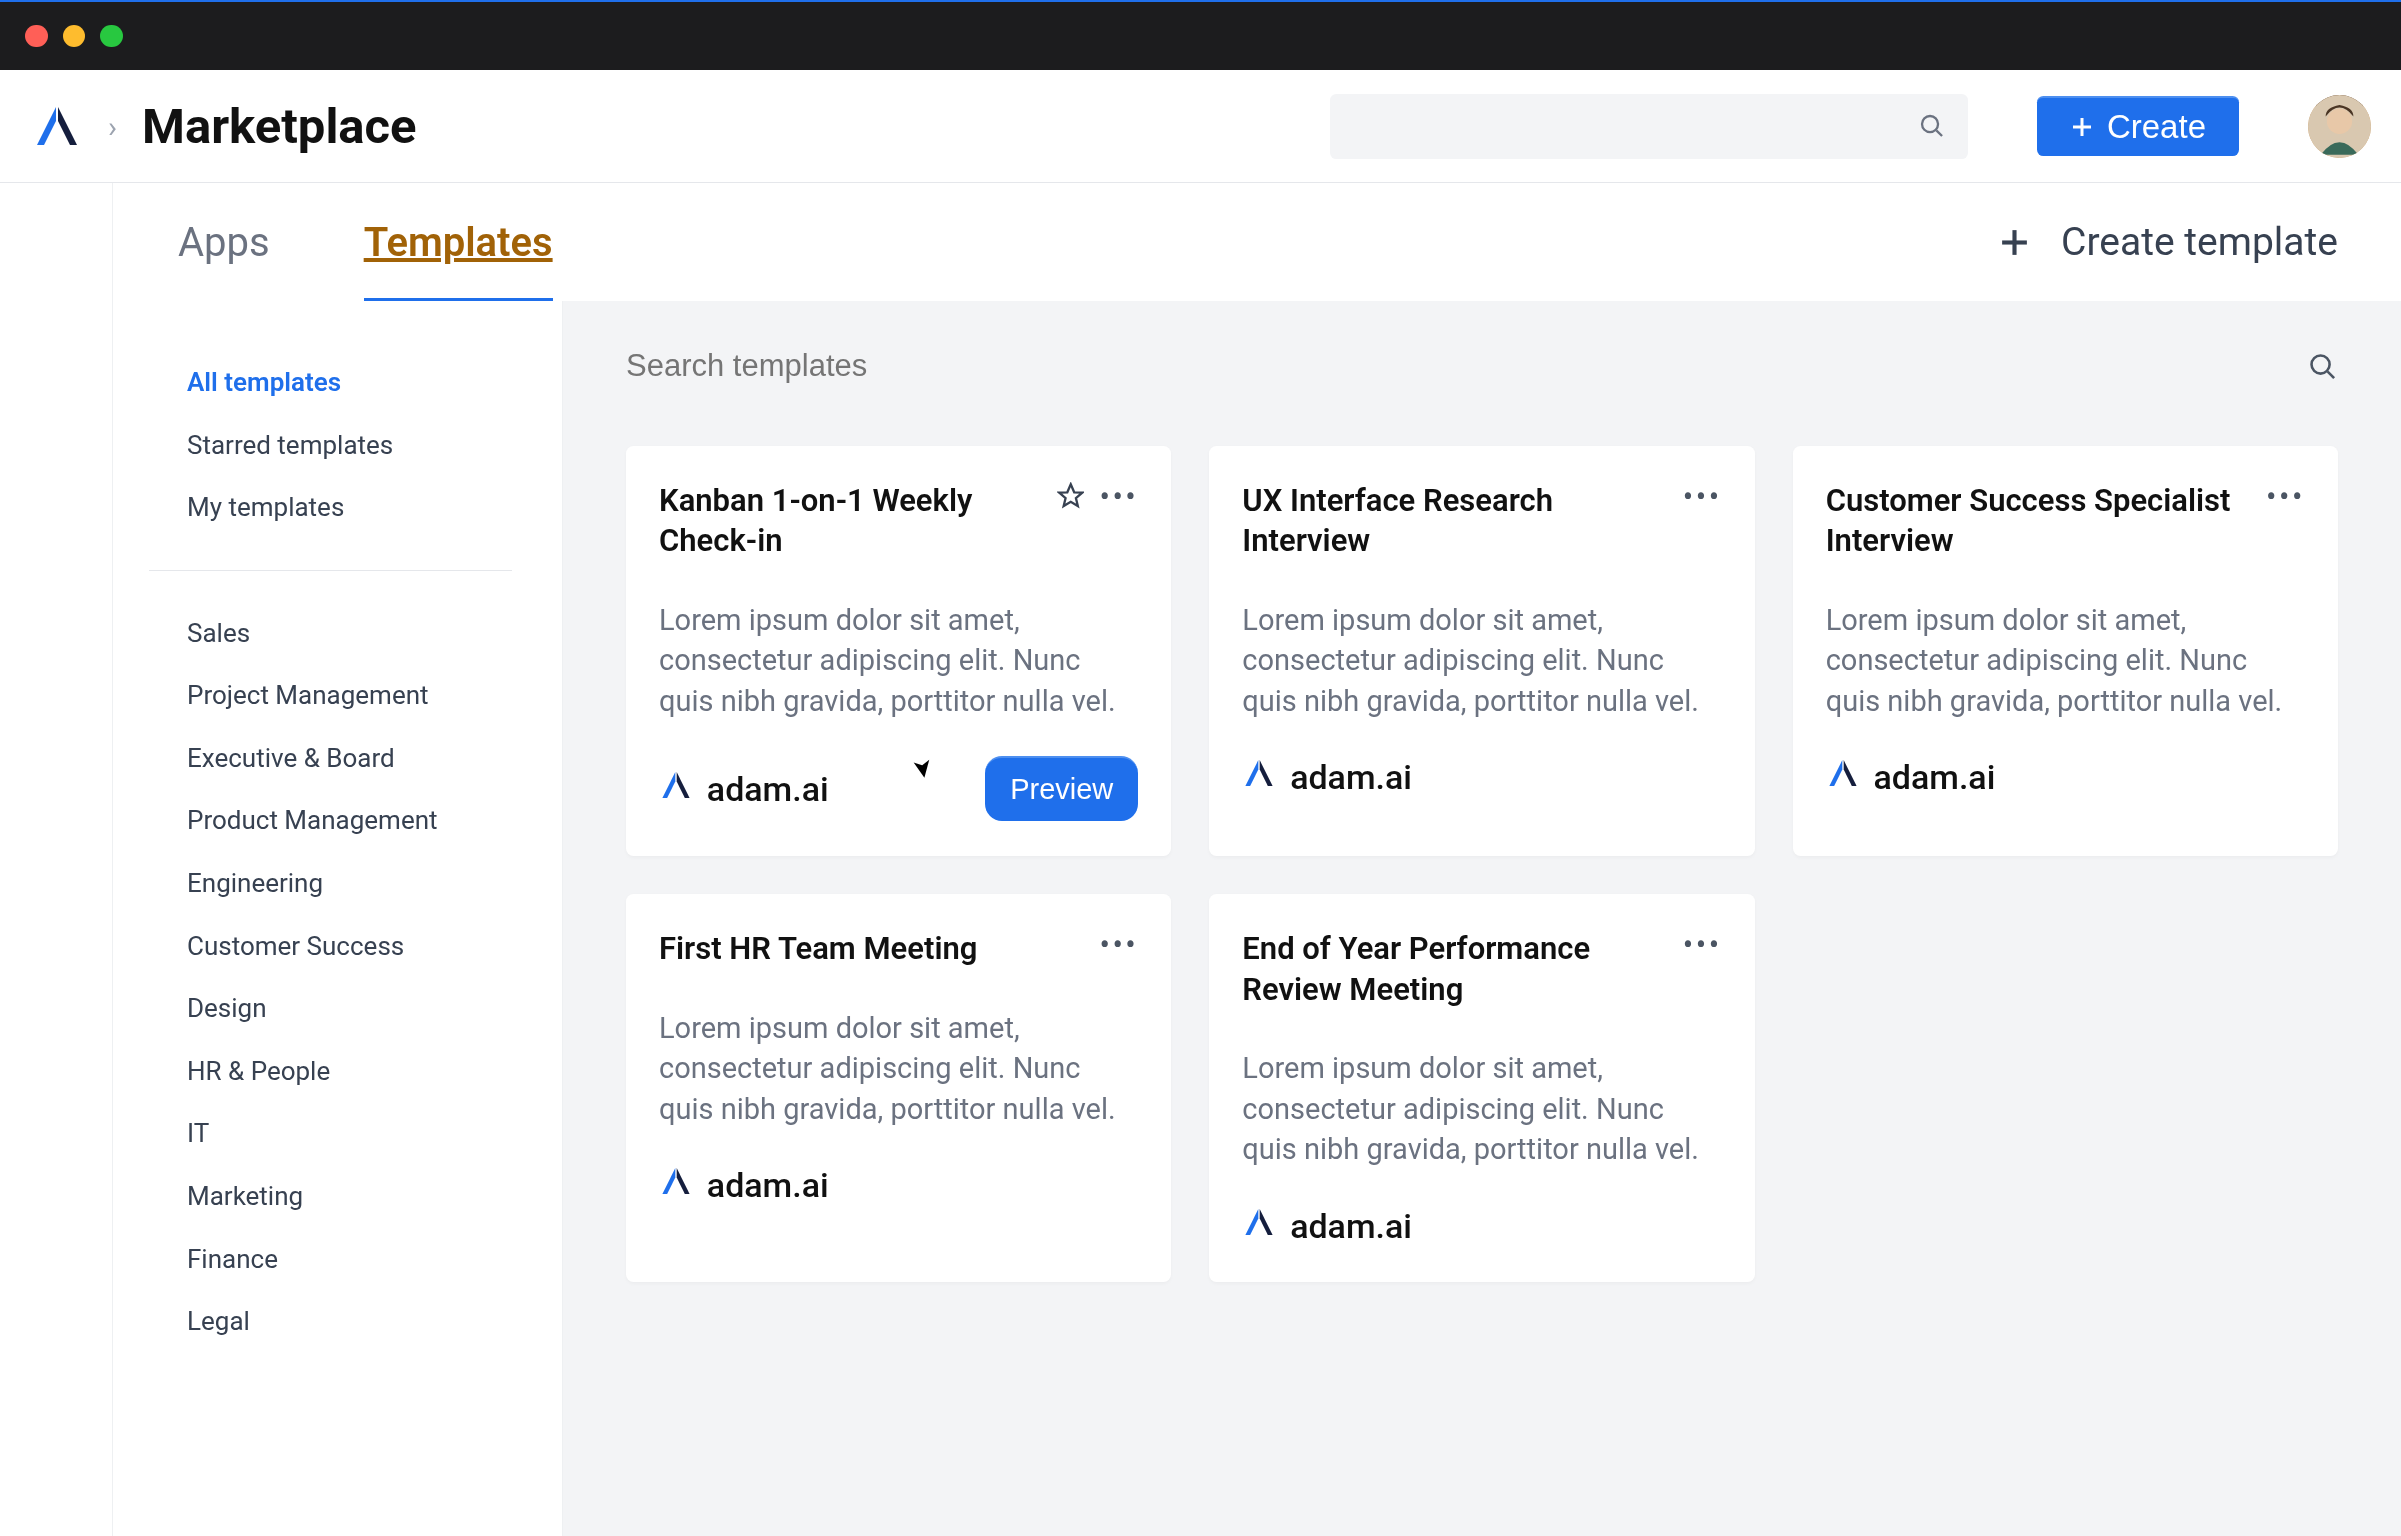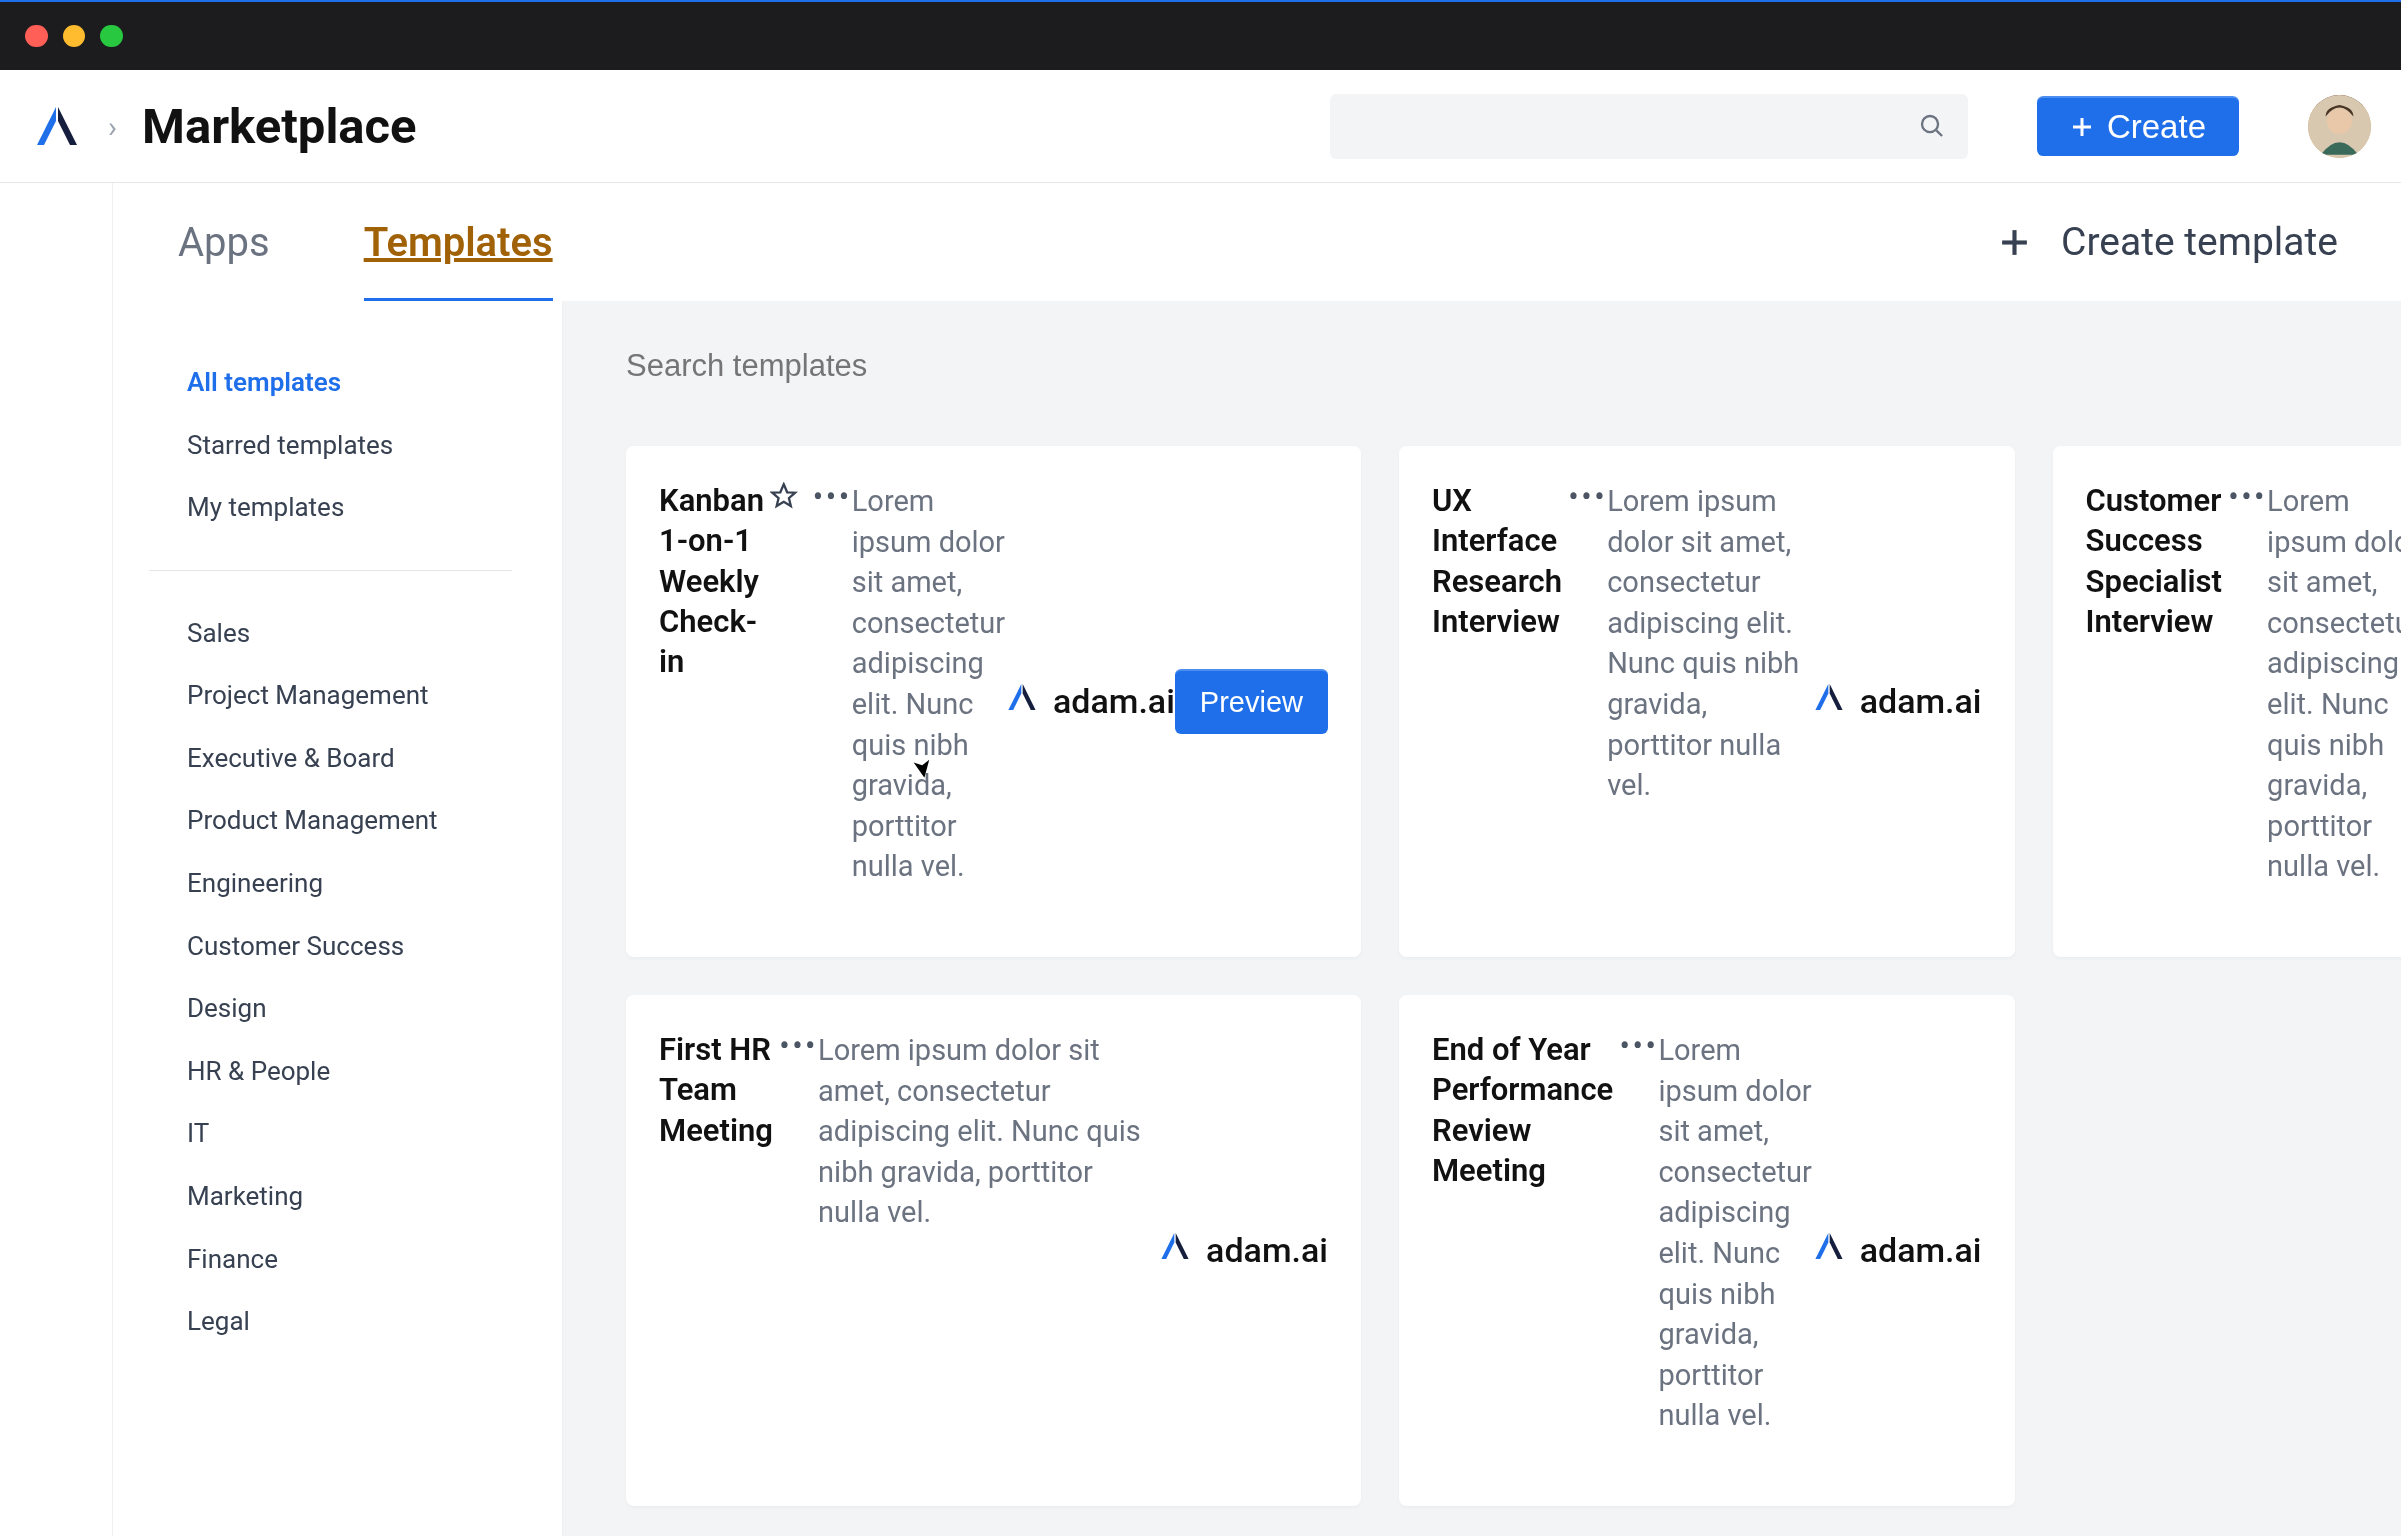--- a/index.html
+++ b/index.html
@@ -205,21 +205,21 @@
   .cards {
     display: grid;
     grid-template-columns: repeat(3, 1fr);
     gap: 38px;
   }
   .card {
     background: #fff;
     border-radius: 7.5px;
     padding: 35px 33px 35px 33px;
     display: flex;
-    flex-direction: row;
+    flex-direction: column;
     box-shadow: 0 1.3px 3.8px rgba(0,0,0,0.03);
   }
   .card-head {
     display: flex;
     align-items: flex-start;
     margin-bottom: 38px;
   }
   .card-title {
     font-size: 31px;
     font-weight: 600;
@@ -260,21 +260,21 @@
     font-weight: 500;
     color: #111;
   }
   .publisher svg { width: 34px; height: 34px; }
   .card-footer-spacer { flex: 1; }
   .preview-btn {
     background: #1f6feb;
     color: #fff;
     border: none;
     border-top: 2.5px solid #4d8ff0;
-    border-radius: 6px;
+    border-radius: 17px;
     padding: 15px 25px;
     font-size: 29px;
     cursor: pointer;
   }
 
   .cursor {
     position: absolute;
     top: 754px;
     left: 913px;
     font-size: 25px;

